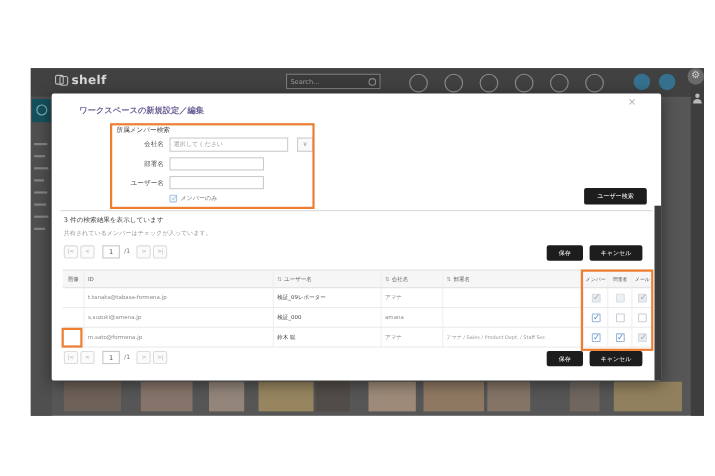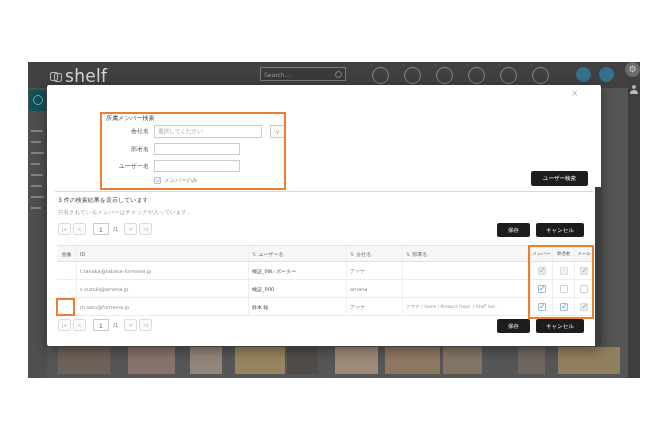--- a/index.html
+++ b/index.html
@@ -2,21 +2,21 @@
 <html><head>
 <meta charset="utf-8">
 <style>
   html,body{margin:0;padding:0;}
   body{width:650px;height:433px;background:#ffffff;position:relative;overflow:hidden;
        font-family:"DejaVu Sans",sans-serif;-webkit-font-smoothing:antialiased;}
   .abs{position:absolute;}
   
   .page{left:28px;top:62px;width:612px;height:316px;background:#565656;}
   .topbar{left:28px;top:62px;width:612px;height:26px;background:#414141;}
-  .logo{left:50px;top:66px;color:#d8d8d8;font-size:17px;font-weight:normal;letter-spacing:.3px;display:flex;align-items:center;gap:3px;}
+  .logo{left:50px;top:66px;color:#d8d8d8;font-size:11px;font-weight:bold;letter-spacing:.3px;display:flex;align-items:center;gap:3px;}
   .logo-mark{width:12px;height:9px;position:relative;display:inline-block;}
   .logo-mark i{position:absolute;width:6px;height:7px;border:1.4px solid #bdbdbd;border-radius:2px;}
   .logo-mark i:nth-child(1){left:0;top:0;}
   .logo-mark i:nth-child(2){left:4px;top:1px;}
   .searchbox{left:260px;top:67px;width:86px;height:14px;background:#3a3a3a;border:1px solid #7b7b7b;
              color:#9a9a9a;font-size:6px;display:flex;align-items:center;justify-content:space-between;padding:0 3px;box-sizing:border-box;}
   .mag{width:5px;height:5px;border:1px solid #8a8a8a;border-radius:50%;display:inline-block;}
   .nav-circle{width:15px;height:15px;border:1px solid #8d8d8d;border-radius:50%;top:67px;}
   .nav-blue{width:15px;height:15px;border-radius:50%;background:#35718f;top:67px;}
   .gear-circle{left:625px;top:62px;width:15px;height:15px;border-radius:50%;background:#6a6a6a;
@@ -148,20 +148,21 @@
 <div class="abs thumb" style="left:287px;width:31px;background:#514c47;"></div>
 <div class="abs thumb" style="left:335px;width:43px;background:#9d8a78;"></div>
 <div class="abs thumb" style="left:385px;width:55px;background:#8f7862;"></div>
 <div class="abs thumb" style="left:443px;width:39px;background:#837466;"></div>
 <div class="abs thumb" style="left:518px;width:27px;background:#6f665f;"></div>
 <div class="abs thumb" style="left:558px;width:62px;background:#91805d;"></div>
 
 <div class="abs modal">
 
   <div class="abs close-x">×</div>
+  <div class="abs m-title">ワークスペースの新規設定／編集</div>
 
   <div class="abs sec-head">所属メンバー検索</div>
 
   <div class="abs f-row" style="top:40px;height:13px;">
     <span class="f-label">会社名</span>
     <span class="select">選択してください</span>
     <span class="sel-arrow">∨</span>
   </div>
   <div class="abs f-row" style="top:58px;height:12px;">
     <span class="f-label">部署名</span>

